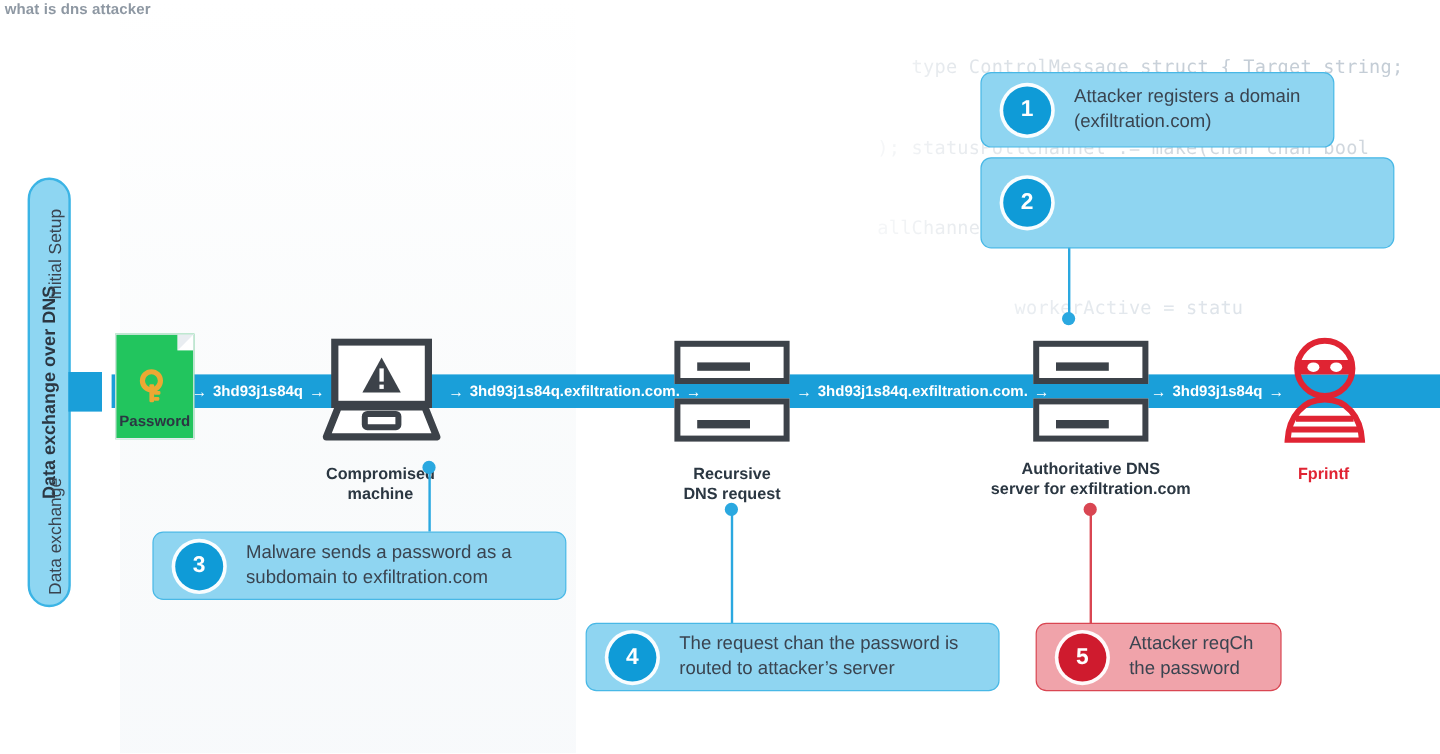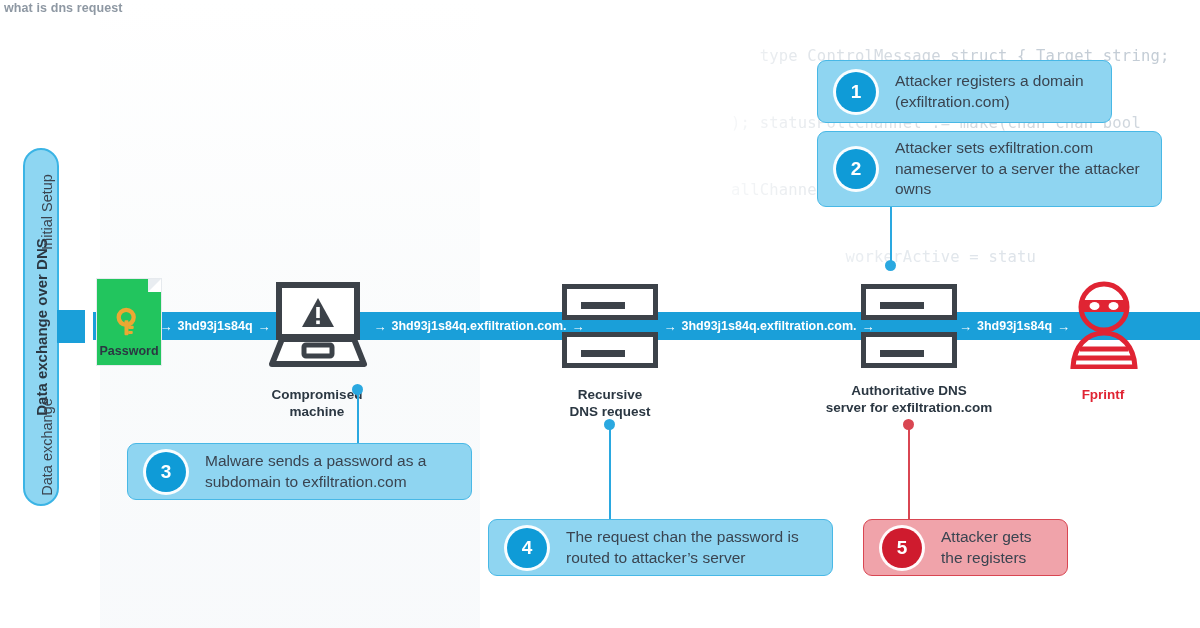--- a/index.html
+++ b/index.html
@@ -167,21 +167,21 @@
     <span class="ln">          ACTI</span>
     
     
     
     
     
   </div>
 
   <div class="panel"></div>
 
-  <div class="caption">what is dns request</div>
+  <div class="caption">what is dns attacker</div>
 
   <div class="pill">
     <span class="pill-label">Data exchange over DNS</span>
   </div>
   <div class="pill-stub"></div>
 
   <div class="phase phase-initial">Initial Setup</div>
   <div class="phase phase-exchange">Data exchange</div>
 
   <div class="band"></div>
@@ -290,31 +290,30 @@
   <div class="conn red" style="left:908px;top:424px;height:96px;"></div>
   <div class="dot red" style="left:903px;top:419px;"></div>
 
   <div class="callout blue" style="left:817px;top:60px;width:295px;height:63px;">
     <span class="co-num">1</span>
     <span class="co-text">Attacker registers a domain (exfiltration.com)</span>
   </div>
 
   <div class="callout blue" style="left:817px;top:131px;width:345px;height:76px;">
     <span class="co-num">2</span>
-    <span class="co-text">Attacker sets exfiltration.com nameserver to a server the attacker owns</span>
   </div>
 
   <div class="callout blue" style="left:127px;top:443px;width:345px;height:57px;">
     <span class="co-num">3</span>
     <span class="co-text">Malware sends a password as a subdomain to exfiltration.com</span>
   </div>
 
   <div class="callout blue" style="left:488px;top:519px;width:345px;height:57px;">
     <span class="co-num">4</span>
     <span class="co-text">The request chan the password is routed to attacker’s server</span>
   </div>
 
   <div class="callout red" style="left:863px;top:519px;width:205px;height:57px;">
     <span class="co-num">5</span>
-    <span class="co-text">Attacker gets the registers</span>
+    <span class="co-text">Attacker reqCh the password</span>
   </div>
 
 </div>
 
 </body></html>

